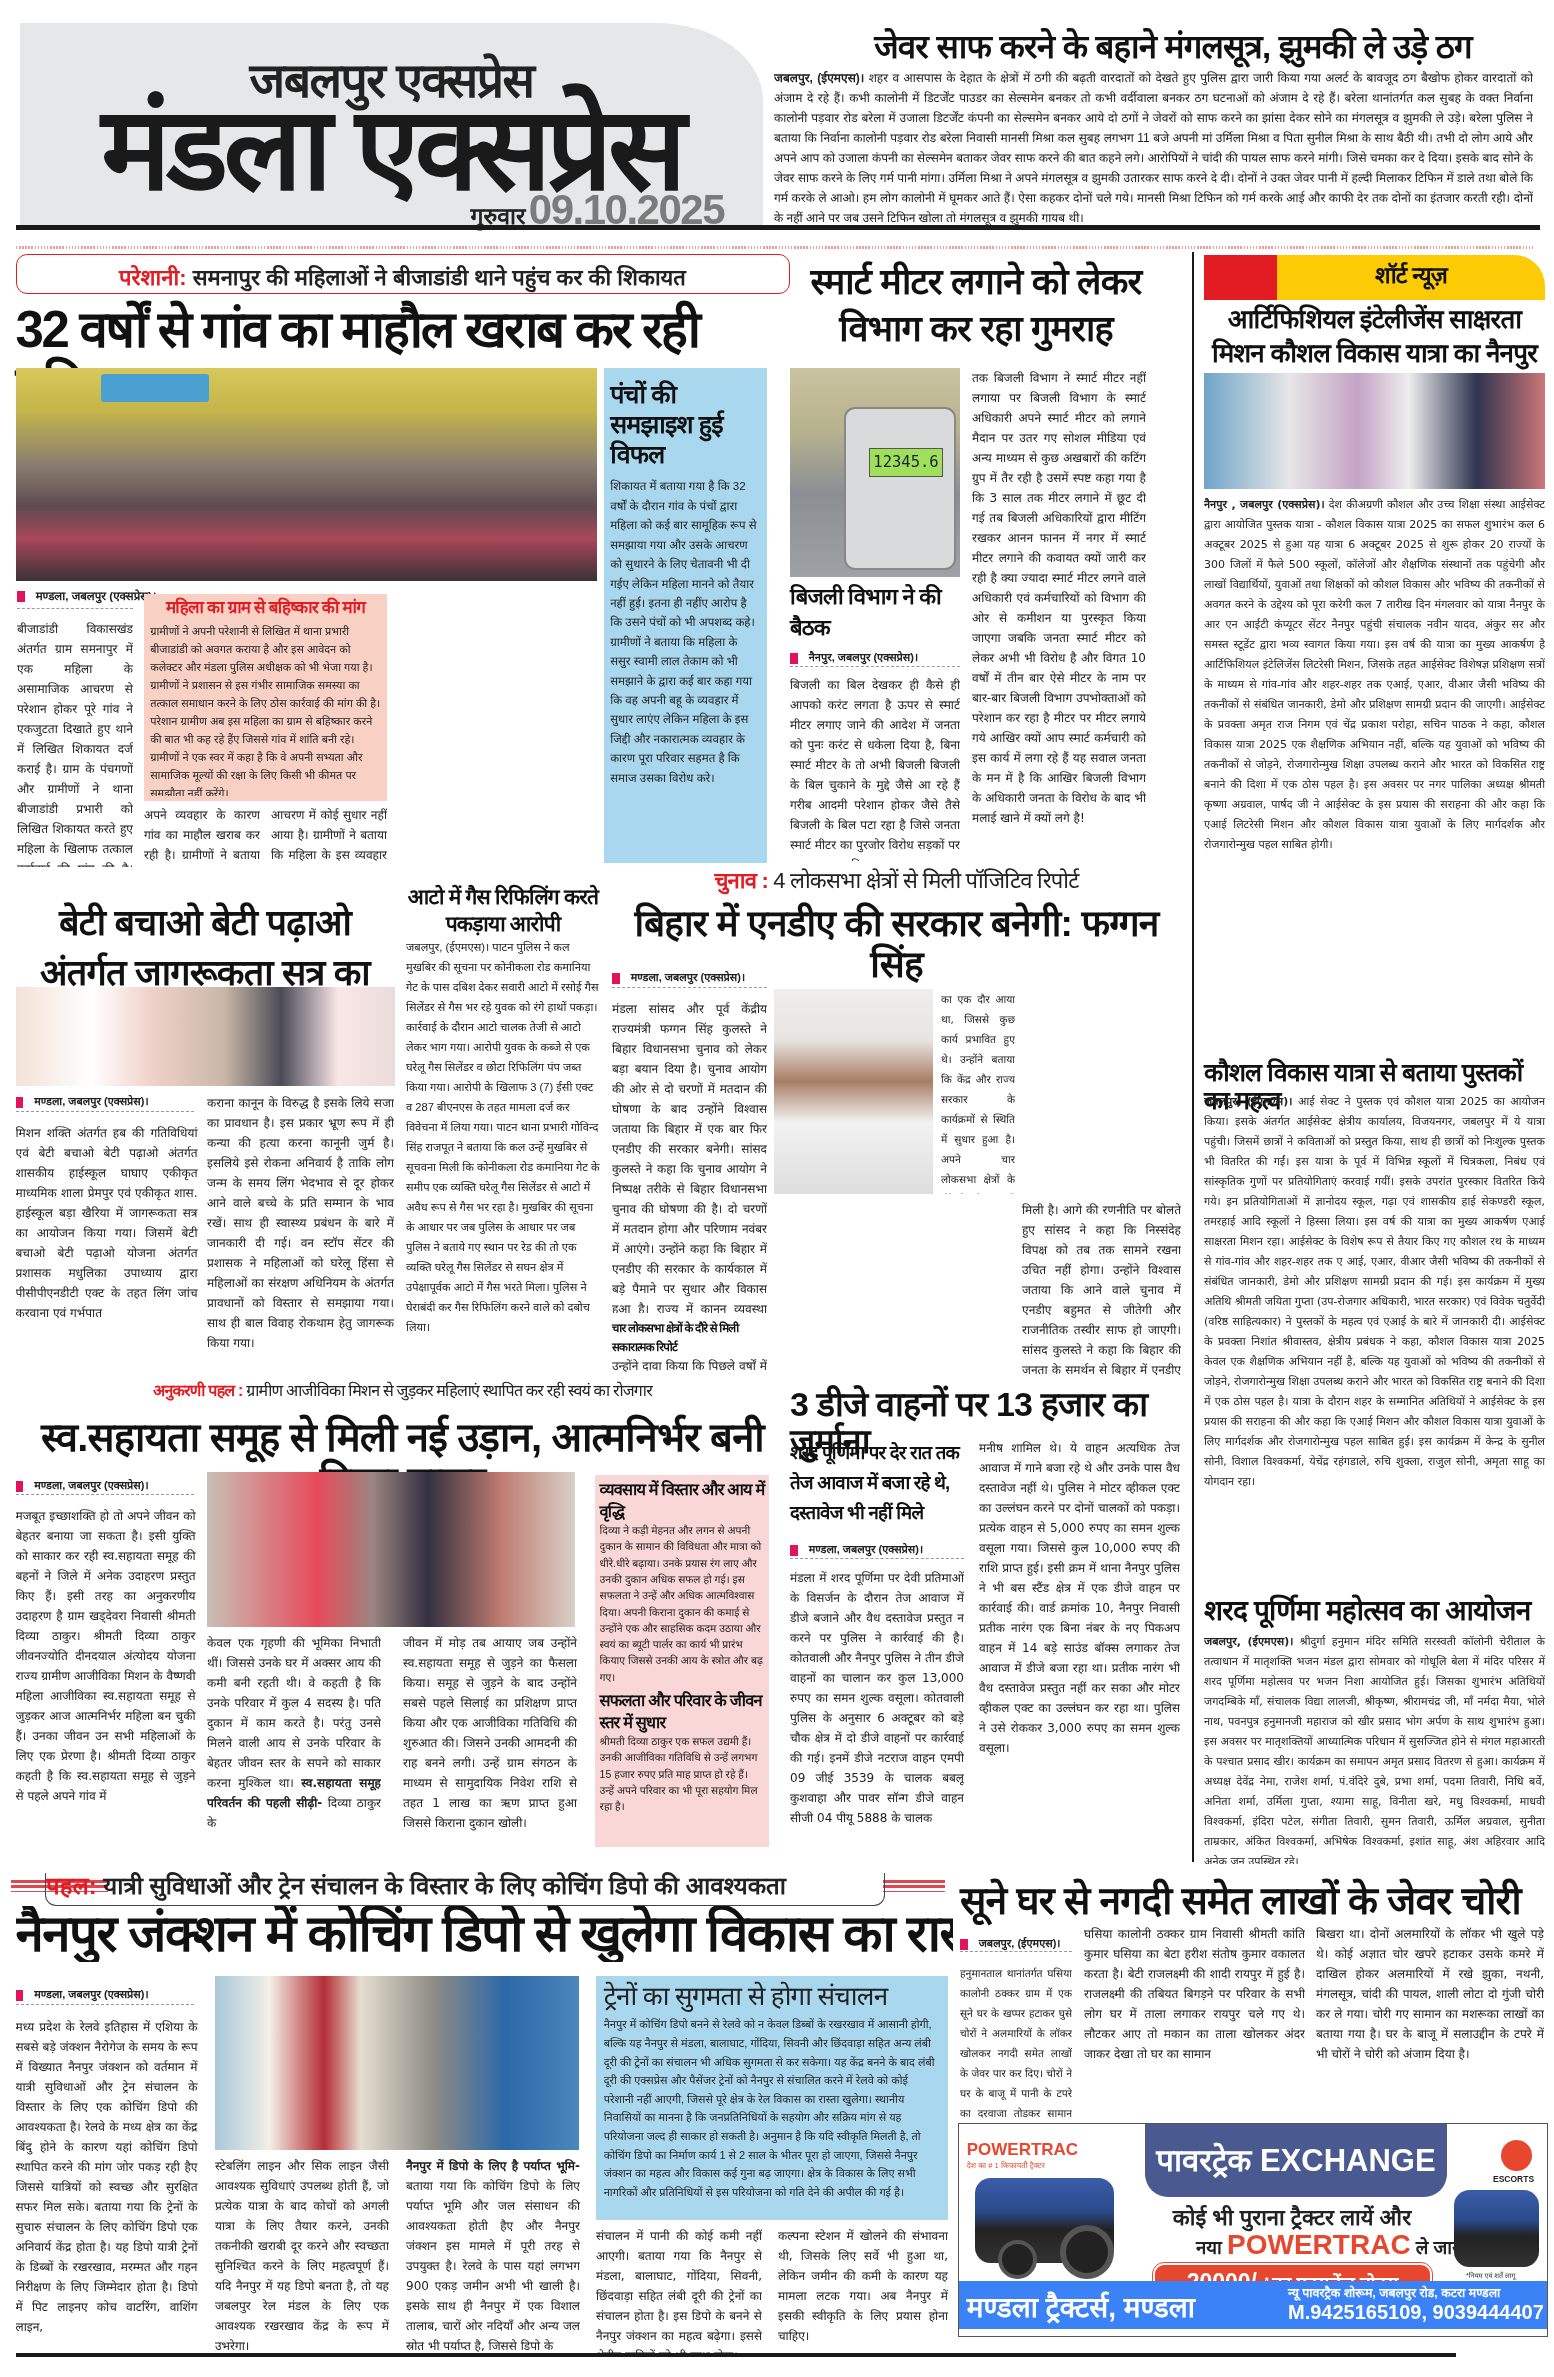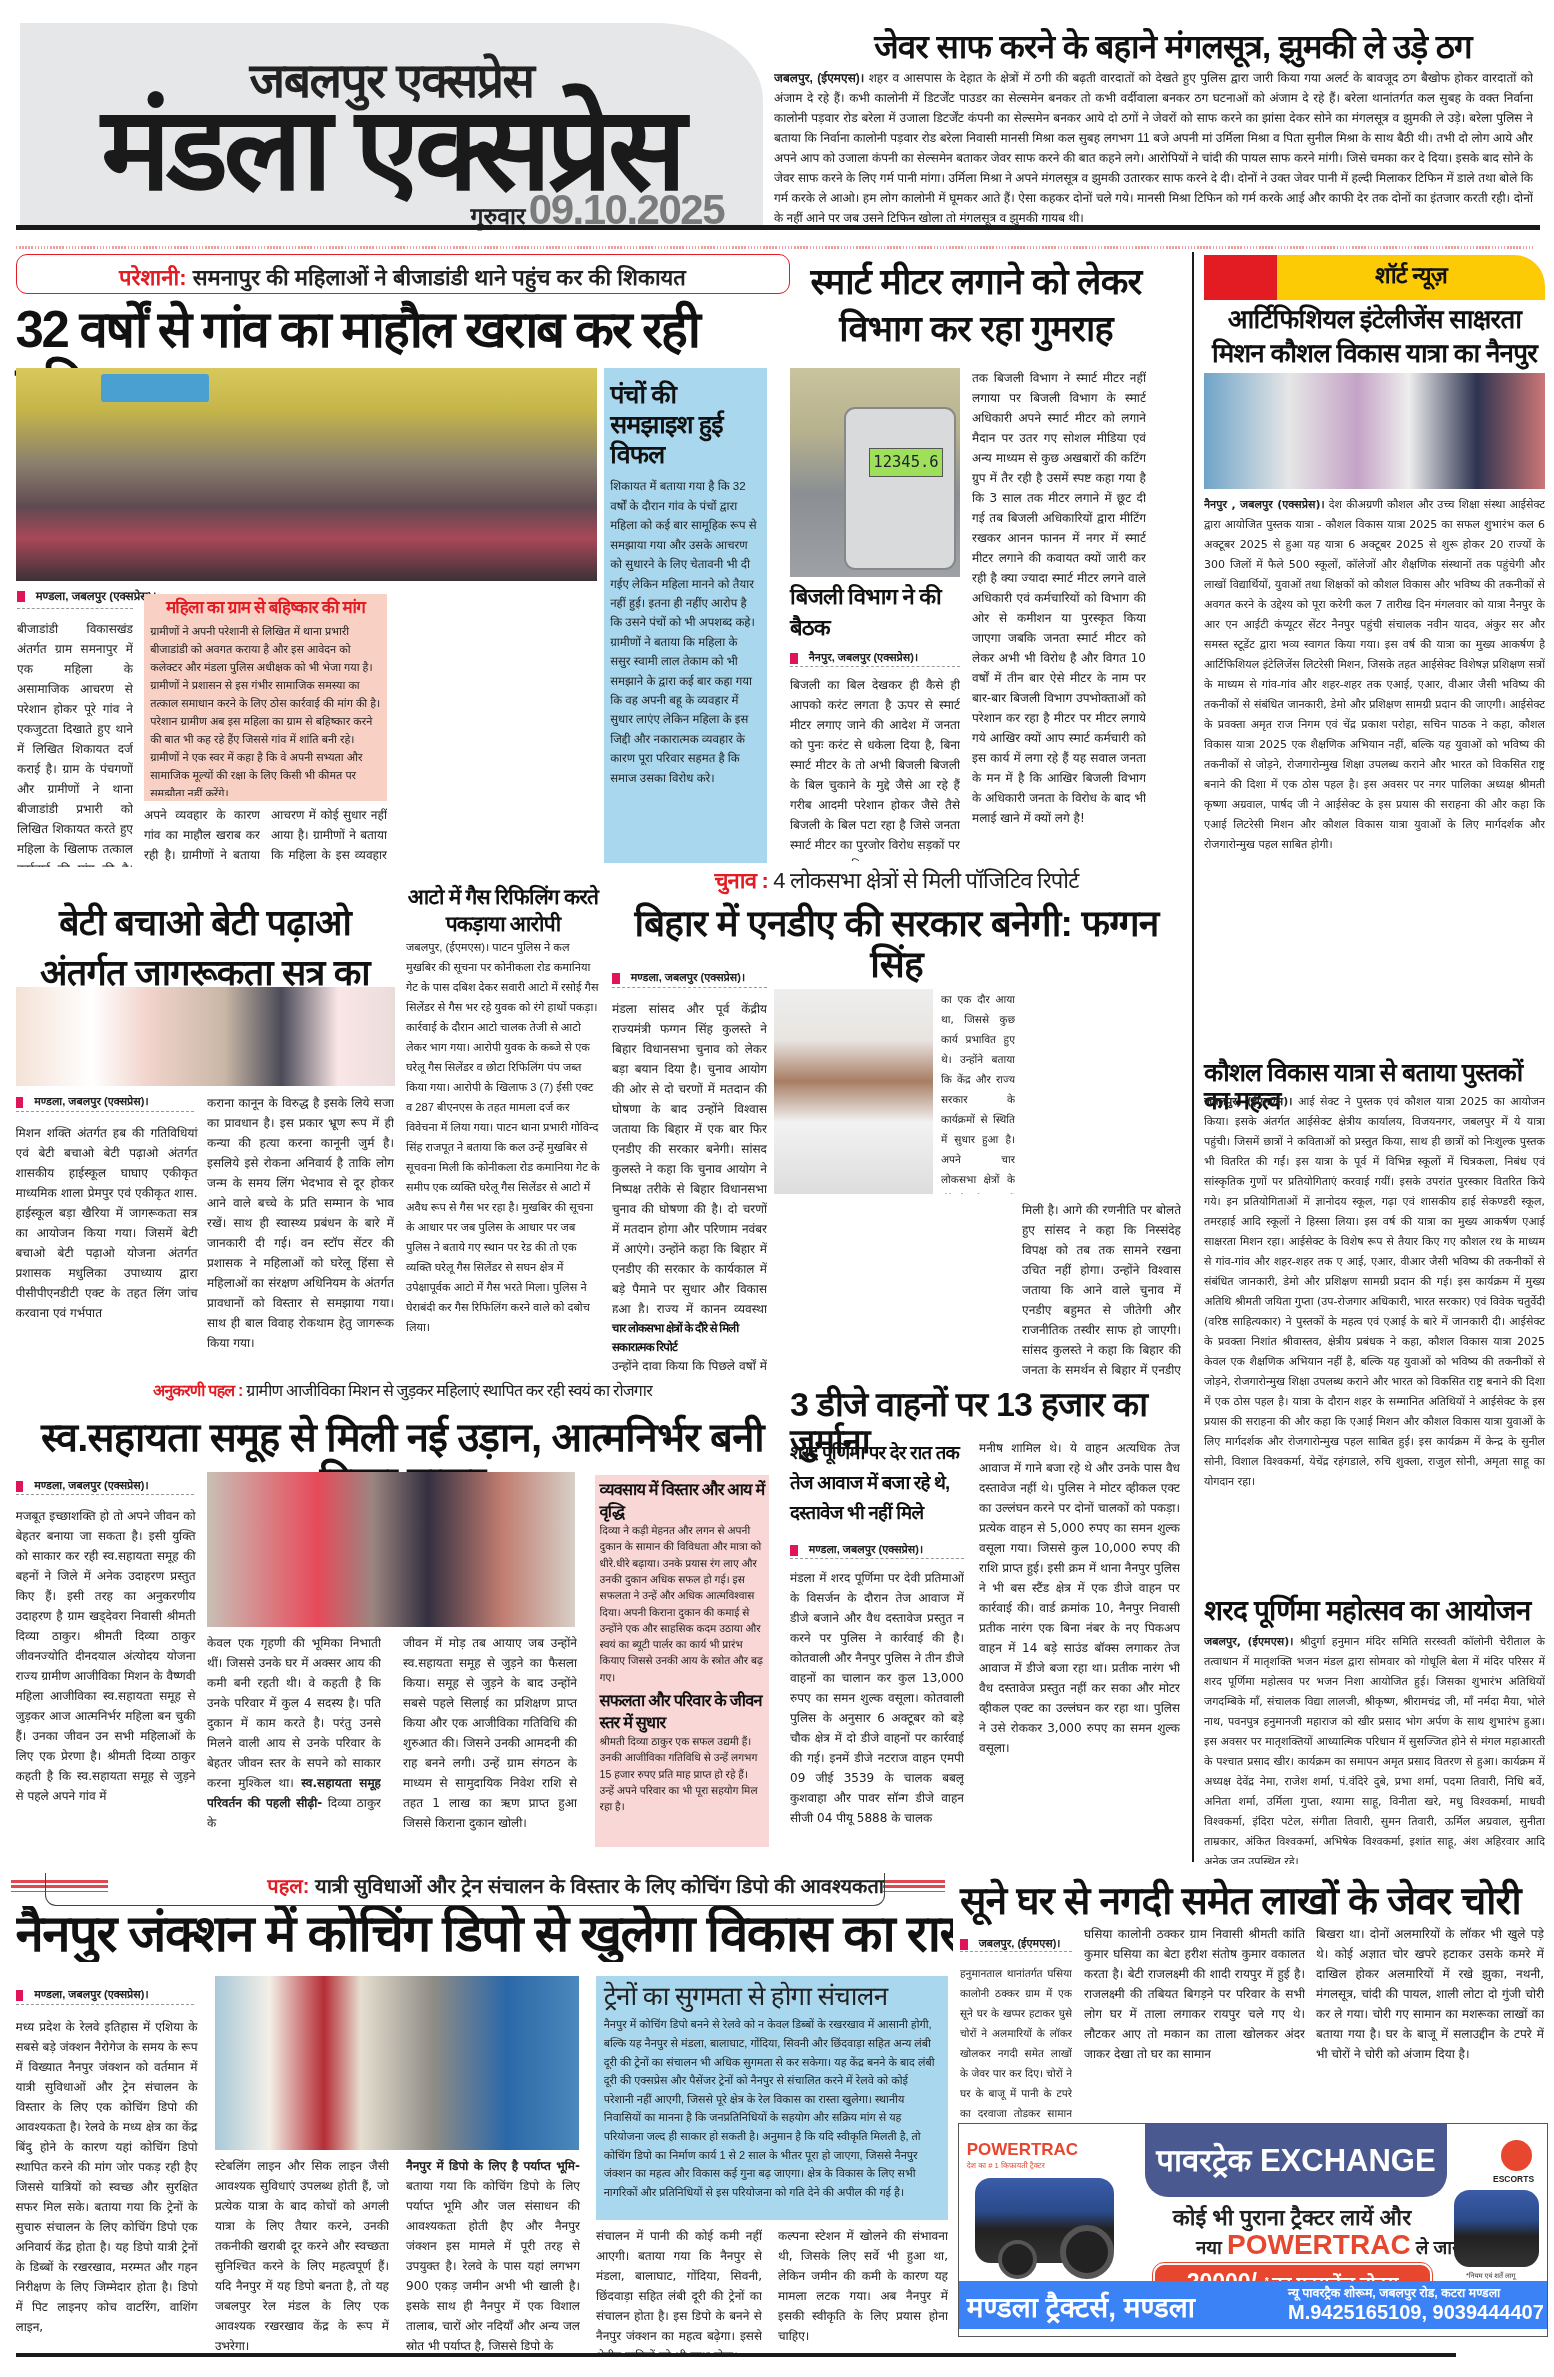--- a/index.html
+++ b/index.html
@@ -160,21 +160,21 @@
 
 <div class="abs hl" style="left:790px;top:1386px;width:387px;font-size:34px">3 डीजे वाहनों पर 13 हजार का जुर्माना</div>
 <div class="abs hl" style="left:790px;top:1438px;width:174px;font-size:18.6px;line-height:1.6">शरद पूर्णिमा पर देर रात तक तेज आवाज में बजा रहे थे, दस्तावेज भी नहीं मिले</div>
 <div class="abs dateline" style="left:790px;top:1541px;font-size:11px"><span class="bullet"></span><span>मण्डला, जबलपुर (एक्सप्रेस)।</span></div>
 <div class="abs dash" style="left:790px;top:1558px;width:174px"></div>
 <div class="abs body" style="left:790px;top:1568px;width:174px;height:286px">मंडला में शरद पूर्णिमा पर देवी प्रतिमाओं के विसर्जन के दौरान तेज आवाज में डीजे बजाने और वैध दस्तावेज प्रस्तुत न करने पर पुलिस ने कार्रवाई की है। कोतवाली और नैनपुर पुलिस ने तीन डीजे वाहनों का चालान कर कुल 13,000 रुपए का समन शुल्क वसूला। कोतवाली पुलिस के अनुसार 6 अक्टूबर को बड़े चौक क्षेत्र में दो डीजे वाहनों पर कार्रवाई की गई। इनमें डीजे नटराज वाहन एमपी 09 जीई 3539 के चालक बबलू कुशवाहा और पावर सॉन्ग डीजे वाहन सीजी 04 पीयू 5888 के चालक</div>
 <div class="abs body" style="left:979px;top:1438px;width:201px;height:418px">मनीष शामिल थे। ये वाहन अत्यधिक तेज आवाज में गाने बजा रहे थे और उनके पास वैध दस्तावेज नहीं थे। पुलिस ने मोटर व्हीकल एक्ट का उल्लंघन करने पर दोनों चालकों को पकड़ा। प्रत्येक वाहन से 5,000 रुपए का समन शुल्क वसूला गया। जिससे कुल 10,000 रुपए की राशि प्राप्त हुई। इसी क्रम में थाना नैनपुर पुलिस ने भी बस स्टैंड क्षेत्र में एक डीजे वाहन पर कार्रवाई की। वार्ड क्रमांक 10, नैनपुर निवासी प्रतीक नारंग एक बिना नंबर के नए पिकअप वाहन में 14 बड़े साउंड बॉक्स लगाकर तेज आवाज में डीजे बजा रहा था। प्रतीक नारंग भी वैध दस्तावेज प्रस्तुत नहीं कर सका और मोटर व्हीकल एक्ट का उल्लंघन कर रहा था। पुलिस ने उसे रोककर 3,000 रुपए का समन शुल्क वसूला।</div>
 
 <div class="abs" style="left:11px;top:1880px;width:97px;height:12.4px;background:repeating-linear-gradient(180deg,#e0484f 0 3.1px,#fff 3.1px 5.4px)"></div>
 <div class="abs" style="left:883px;top:1880px;width:62px;height:12.4px;background:repeating-linear-gradient(180deg,#e0484f 0 3.1px,#fff 3.1px 5.4px)"></div>
-<div class="abs" style="left:45px;top:1873px;width:840px;height:33px;border:1.5px solid #444;border-top:none;border-radius:0 0 11px 11px;text-align:right;font-family:'Liberation Sans',sans-serif;font-size:20px;color:#222;font-weight:bold;line-height:26px">
+<div class="abs" style="left:45px;top:1873px;width:840px;height:33px;border:1.5px solid #444;border-top:none;border-radius:0 0 11px 11px;text-align:left;font-family:'Liberation Sans',sans-serif;font-size:24px;color:#222;font-weight:bold;line-height:26px">
   <span class="red">पहल:</span>
   <span>यात्री सुविधाओं और ट्रेन संचालन के विस्तार के लिए कोचिंग डिपो की आवश्यकता</span>
 </div>
 <div class="abs hl" style="left:15.5px;top:1906px;width:937px;font-size:51px;letter-spacing:-1.5px;white-space:nowrap;overflow:hidden">नैनपुर जंक्शन में कोचिंग डिपो से खुलेगा विकास का रास्ता</div>
 <div class="abs dateline" style="left:15.5px;top:1986px;font-size:11px"><span class="bullet"></span><span>मण्डला, जबलपुर (एक्सप्रेस)।</span></div>
 <div class="abs dash" style="left:15.5px;top:2004px;width:178px"></div>
 <div class="abs body" style="left:15.5px;top:2017px;width:182px;height:337px">मध्य प्रदेश के रेलवे इतिहास में एशिया के सबसे बड़े जंक्शन नैरोगेज के समय के रूप में विख्यात नैनपुर जंक्शन को वर्तमान में यात्री सुविधाओं और ट्रेन संचालन के विस्तार के लिए एक कोचिंग डिपो की आवश्यकता है। रेलवे के मध्य क्षेत्र का केंद्र बिंदु होने के कारण यहां कोचिंग डिपो स्थापित करने की मांग जोर पकड़ रही हैए जिससे यात्रियों को स्वच्छ और सुरक्षित सफर मिल सके। बताया गया कि ट्रेनों के सुचारु संचालन के लिए कोचिंग डिपो एक अनिवार्य केंद्र होता है। यह डिपो यात्री ट्रेनों के डिब्बों के रखरखाव, मरम्मत और गहन निरीक्षण के लिए जिम्मेदार होता है। डिपो में पिट लाइनए कोच वाटरिंग, वाशिंग लाइन,</div>
 <div class="abs photo" style="left:215px;top:1976px;width:364px;height:174px;background:linear-gradient(90deg,#a9c8d9 0%,#f3efe6 15%,#b52e36 30%,#e6dfd0 40%,#8f8c86 60%,#2b68a8 80%,#4b88bb 100%)"></div>
 <div class="abs body" style="left:215px;top:2156px;width:174px;height:197px">स्टेबलिंग लाइन और सिक लाइन जैसी आवश्यक सुविधाएं उपलब्ध होती हैं, जो प्रत्येक यात्रा के बाद कोचों को अगली यात्रा के लिए तैयार करने, उनकी तकनीकी खराबी दूर करने और स्वच्छता सुनिश्चित करने के लिए महत्वपूर्ण हैं। यदि नैनपुर में यह डिपो बनता है, तो यह जबलपुर रेल मंडल के लिए एक आवश्यक रखरखाव केंद्र के रूप में उभरेगा।</div>
 <div class="abs body" style="left:406px;top:2156px;width:174px;height:197px">

